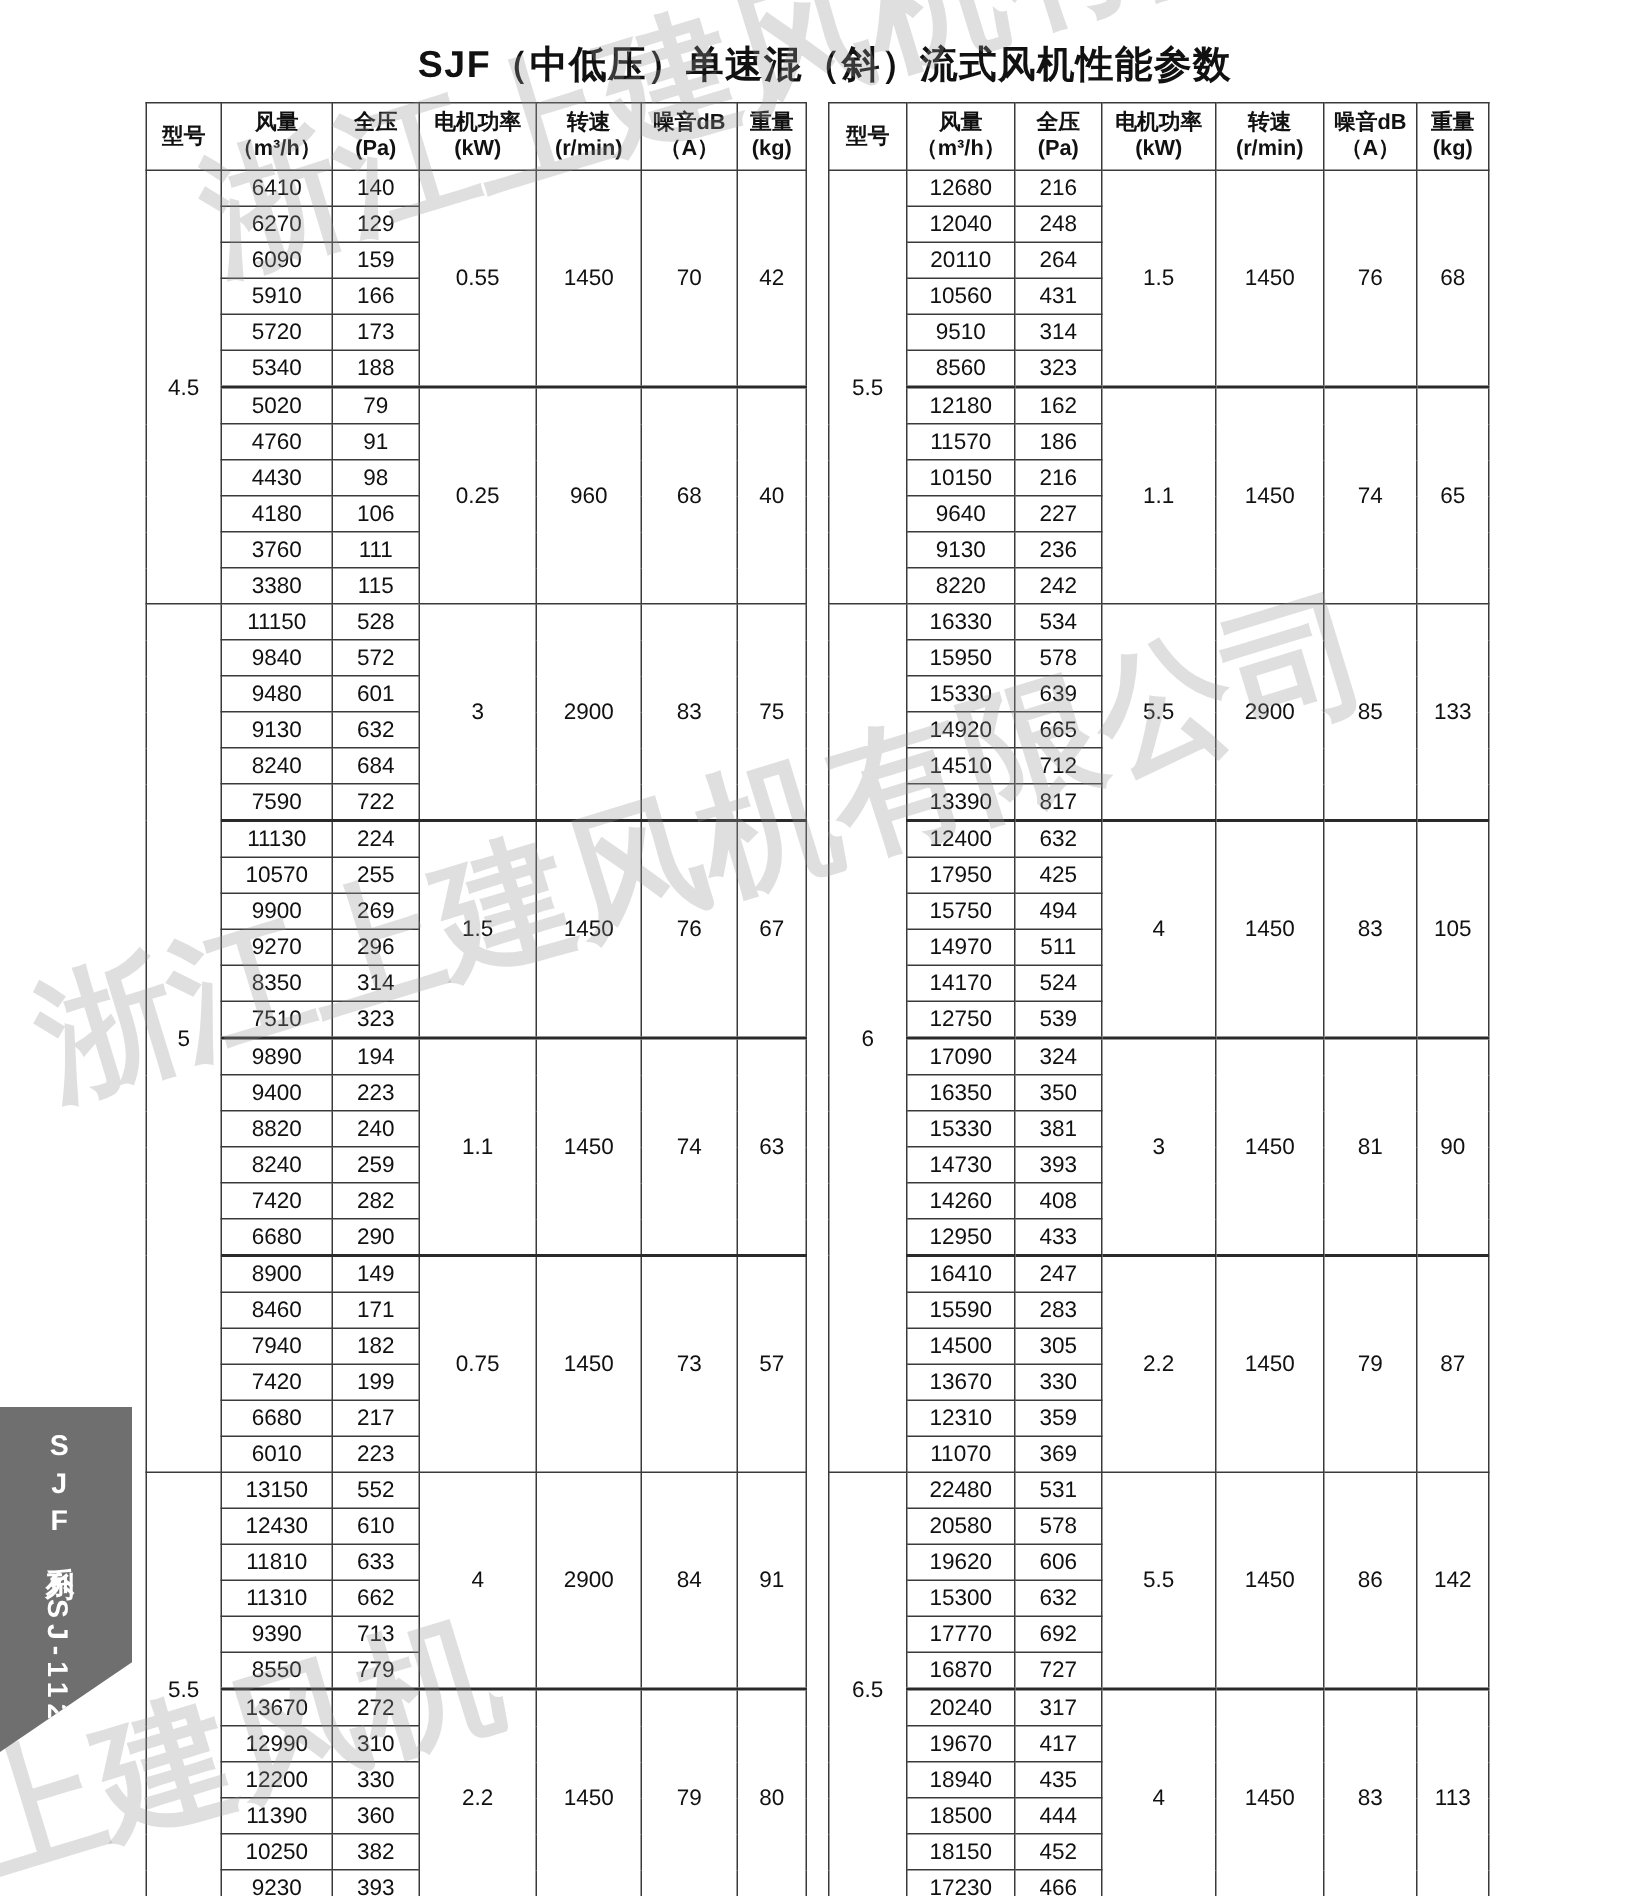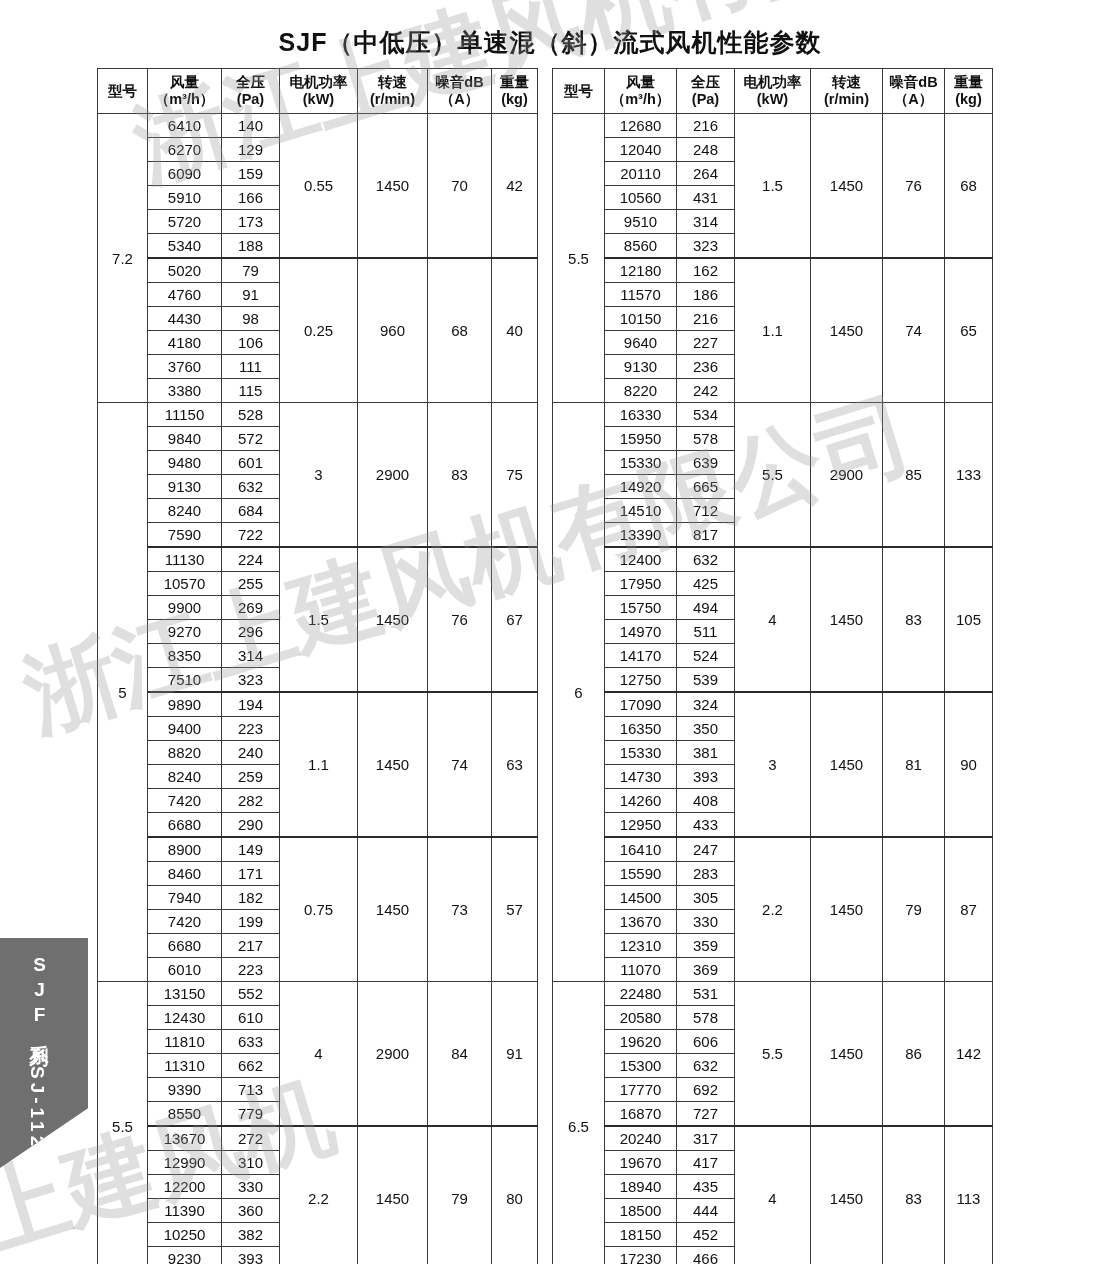--- a/index.html
+++ b/index.html
@@ -148,21 +148,21 @@
             <th>风量<br>（m³/h）</th>
             <th>全压<br>(Pa)</th>
             <th>电机功率<br>(kW)</th>
             <th>转速<br>(r/min)</th>
             <th>噪音dB<br>（A）</th>
             <th>重量<br>(kg)</th>
           </tr>
         </thead>
       <tbody>
           <tr>
-            <td class="model" rowspan="12">7.2</td>
+            <td class="model" rowspan="12">4.5</td>
             <td>6410</td>
             <td>140</td>
             <td rowspan="6">0.55</td>
             <td rowspan="6">1450</td>
             <td rowspan="6">70</td>
             <td rowspan="6">42</td>
           </tr>
           <tr>
             <td>6270</td>
             <td>129</td>

